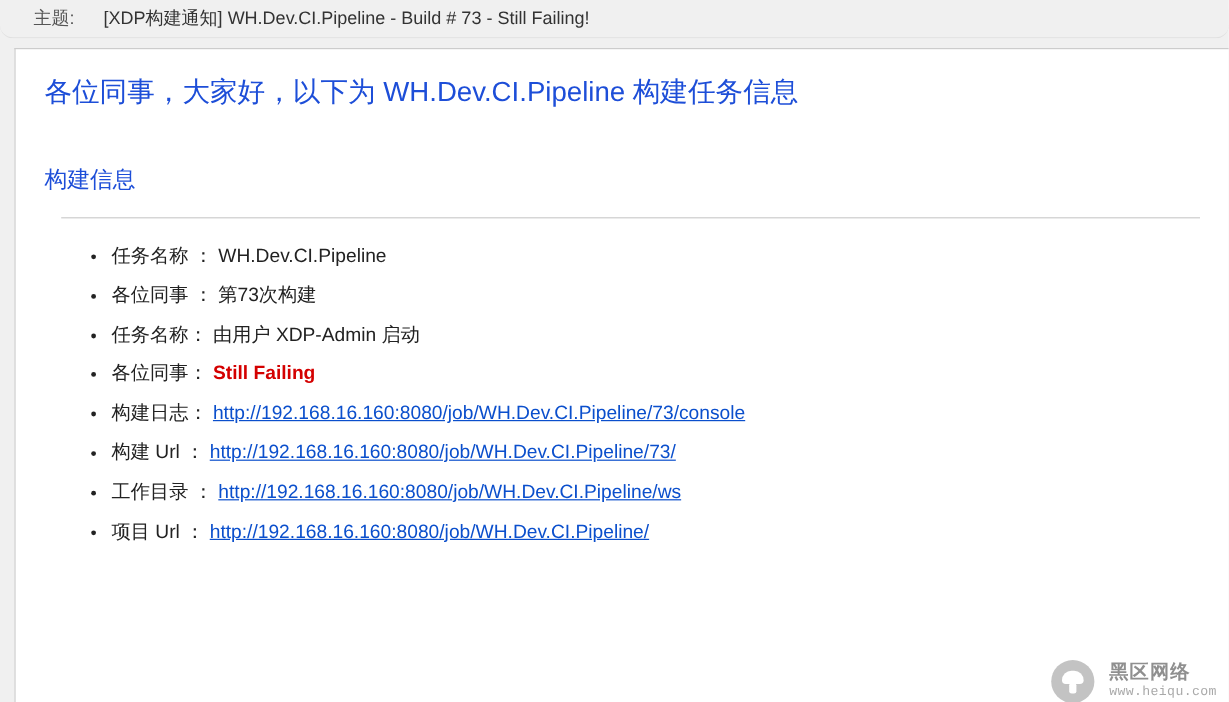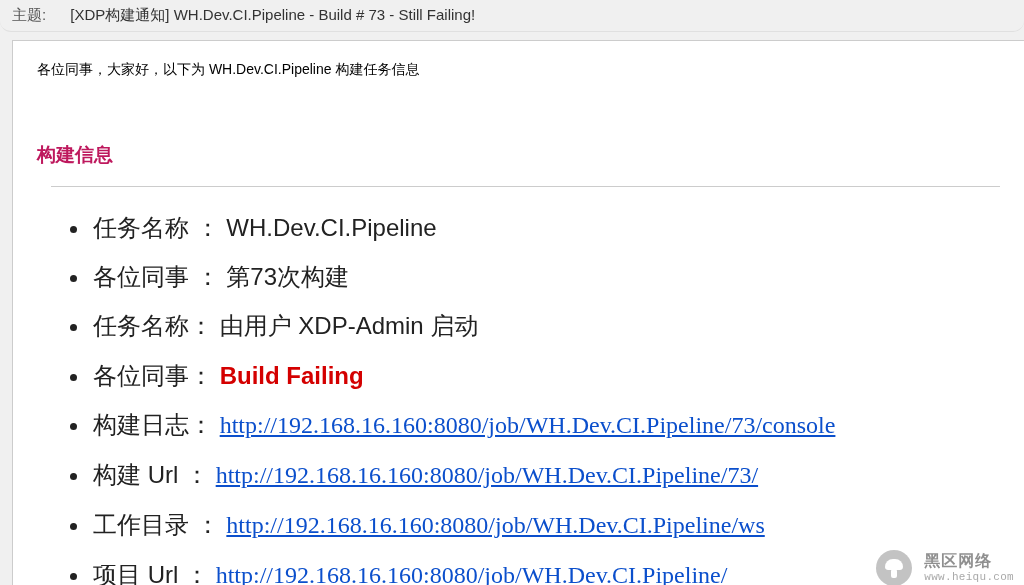--- a/index.html
+++ b/index.html
@@ -5,77 +5,76 @@
     * { margin: 0; padding: 0; box-sizing: border-box; }
     body {
       font-family: "Microsoft YaHei", "PingFang SC", Arial, sans-serif;
       background: #f0f0f0;
       width: 1024px;
       height: 585px;
       overflow: hidden;
     }
     .header-bar {
       background: #f0f0f0;
-      padding: 6px 12px;
+      padding: 6px 28px;
       font-size: 15px;
       color: #333;
       border-bottom: 1px solid #e0e0e0;
       border-radius: 11px;
     }
     .header-bar .label {
       color: #555;
       margin-right: 20px;
     }
     .content-frame {
       background: #fff;
       margin: 8px 0 0 12px;
       border: 1px solid #ccc;
       border-right: none;
       border-bottom: none;
       padding: 20px 24px 10px 24px;
       height: 548px;
       position: relative;
     }
     .greeting {
-      font-size: 14px;
-      color: #000000;
-      margin-bottom: 63px;
+      font-size: 23px;
+      color: #1d4ed8;
+      margin-bottom: 45px;
     }
     .section-title {
       font-size: 19px;
-      color: #be185d;
-      font-weight: bold;
+      color: #1d4ed8;
+      font-weight: normal;
       margin-bottom: 18px;
     }
     hr.divider {
       border: none;
       border-top: 1px solid #ccc;
       margin: 0 0 16px 14px;
     }
     ul.info-list {
       list-style: disc;
       margin-left: 54px;
     }
     ul.info-list li {
-      font-size: 24px;
+      font-size: 16px;
       color: #222;
       line-height: 2.05;
       padding-left: 2px;
     }
     .item-label {
       display: inline-block;
     }
     .status-failing {
       color: #d40000;
       font-weight: bold;
     }
     a.link {
       color: #0b4fcc;
       text-decoration: underline;
-      font-family: Liberation Serif, serif;
     }
     .watermark {
       position: absolute;
       right: 10px;
       bottom: 2px;
       display: flex;
       align-items: center;
       gap: 12px;
       opacity: 0.85;
     }
@@ -148,21 +147,21 @@
     <li>
       <span class="item-label">各位同事 ：</span>
       <span> 第73次构建</span>
     </li>
     <li>
       <span class="item-label">任务名称：</span>
       <span> 由用户 XDP-Admin 启动</span>
     </li>
     <li>
       <span class="item-label">各位同事：</span>
-      <span class="status-failing"> Build Failing</span>
+      <span class="status-failing"> Still Failing</span>
     </li>
     <li>
       <span class="item-label">构建日志：</span>
       <a class="link" href=" http://192.168.16.160:8080/job/WH.Dev.CI.Pipeline/73/console"> http://192.168.16.160:8080/job/WH.Dev.CI.Pipeline/73/console</a>
     </li>
     <li>
       <span class="item-label">构建 Url ：</span>
       <a class="link" href=" http://192.168.16.160:8080/job/WH.Dev.CI.Pipeline/73/"> http://192.168.16.160:8080/job/WH.Dev.CI.Pipeline/73/</a>
     </li>
     <li>

